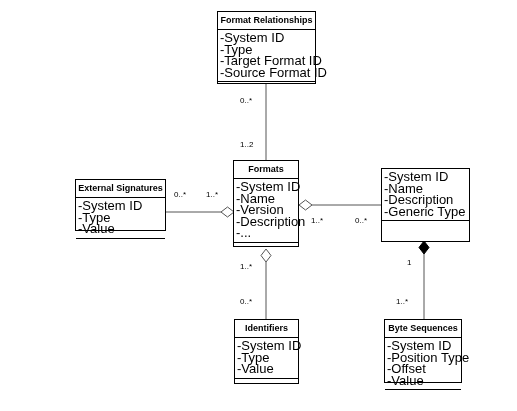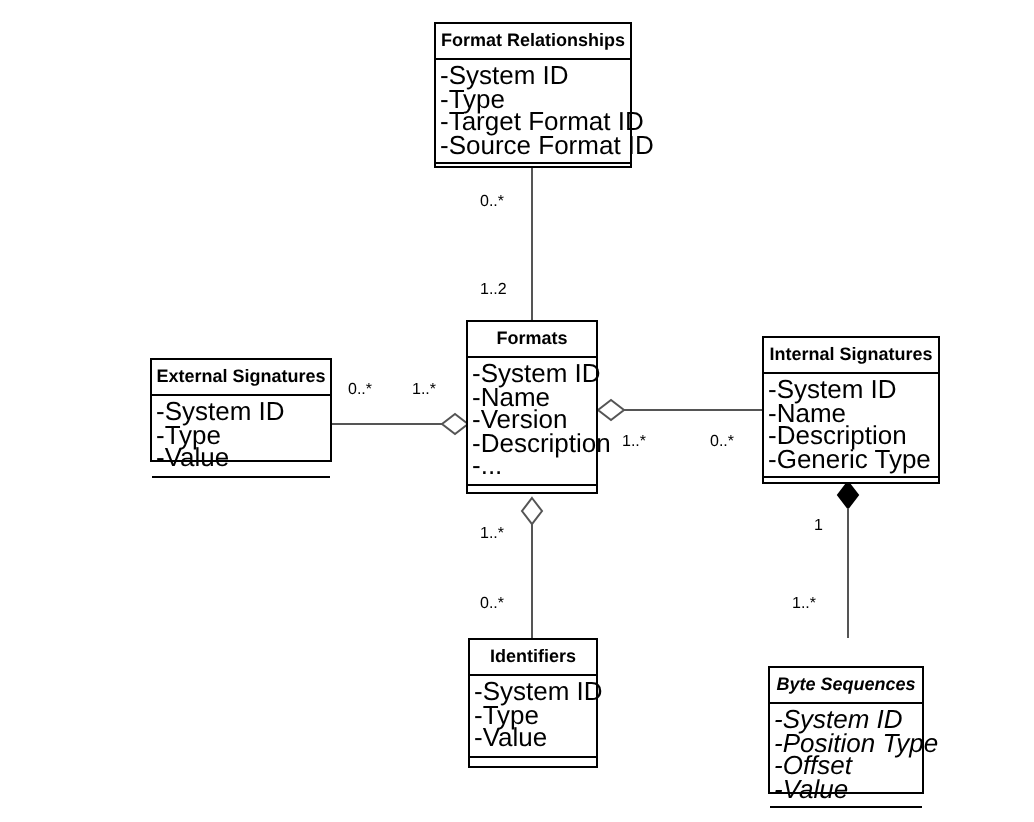--- a/index.html
+++ b/index.html
@@ -115,41 +115,40 @@
     <div class="uml-name">External Signatures</div>
     <div class="uml-attrs">
       <div class="uml-attr">-System ID</div>
       <div class="uml-attr">-Type</div>
       <div class="uml-attr">-Value</div>
     </div>
     <div class="uml-ops"></div>
   </div>
 
   <div class="uml-class" style="left:381px; top:168px; width:89px; height:74px;">
-    <div class="uml-name">Internal Signatures</div>
     <div class="uml-attrs">
       <div class="uml-attr">-System ID</div>
       <div class="uml-attr">-Name</div>
       <div class="uml-attr">-Description</div>
       <div class="uml-attr">-Generic Type</div>
     </div>
     <div class="uml-ops"></div>
   </div>
 
   <div class="uml-class" style="left:234px; top:319px; width:65px; height:65px;">
     <div class="uml-name">Identifiers</div>
     <div class="uml-attrs">
       <div class="uml-attr">-System ID</div>
       <div class="uml-attr">-Type</div>
       <div class="uml-attr">-Value</div>
     </div>
     <div class="uml-ops"></div>
   </div>
 
-  <div class="uml-class" style="left:384px; top:333px; width:78px; height:64px;font-style:italic;">
+  <div class="uml-class" style="left:384px; top:319px; width:78px; height:64px;">
     <div class="uml-name">Byte Sequences</div>
     <div class="uml-attrs">
       <div class="uml-attr">-System ID</div>
       <div class="uml-attr">-Position Type</div>
       <div class="uml-attr">-Offset</div>
       <div class="uml-attr">-Value</div>
     </div>
     <div class="uml-ops"></div>
   </div>
 

